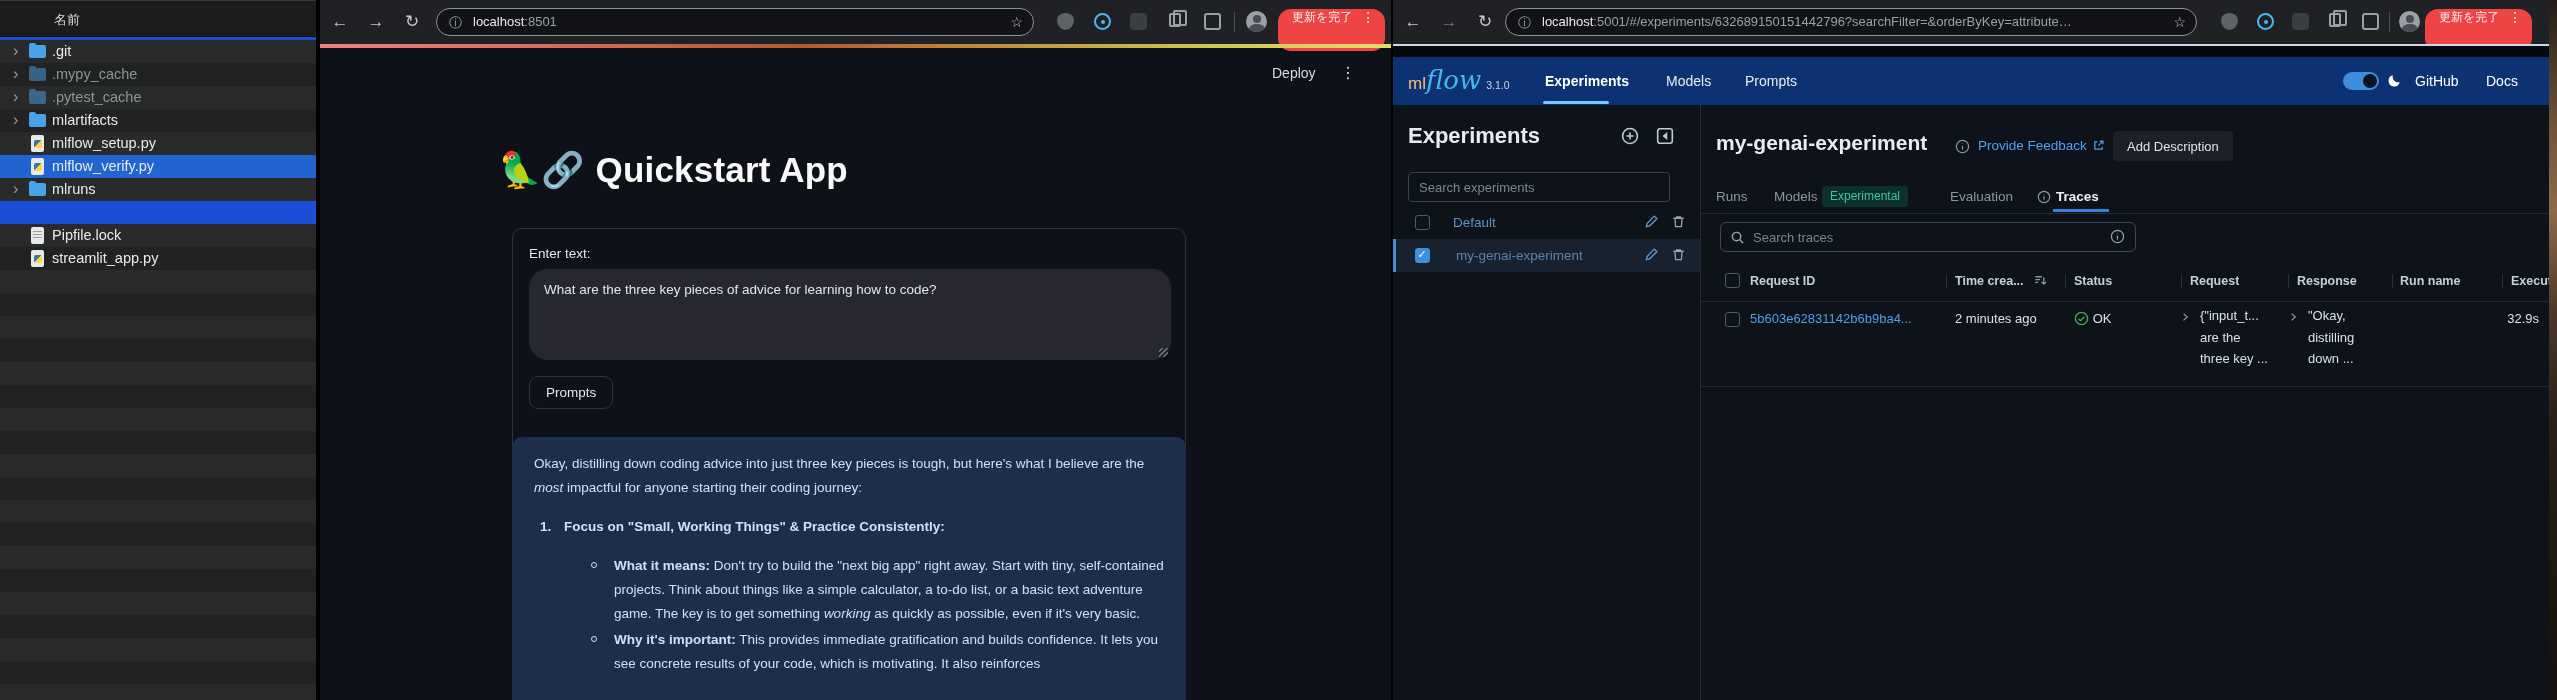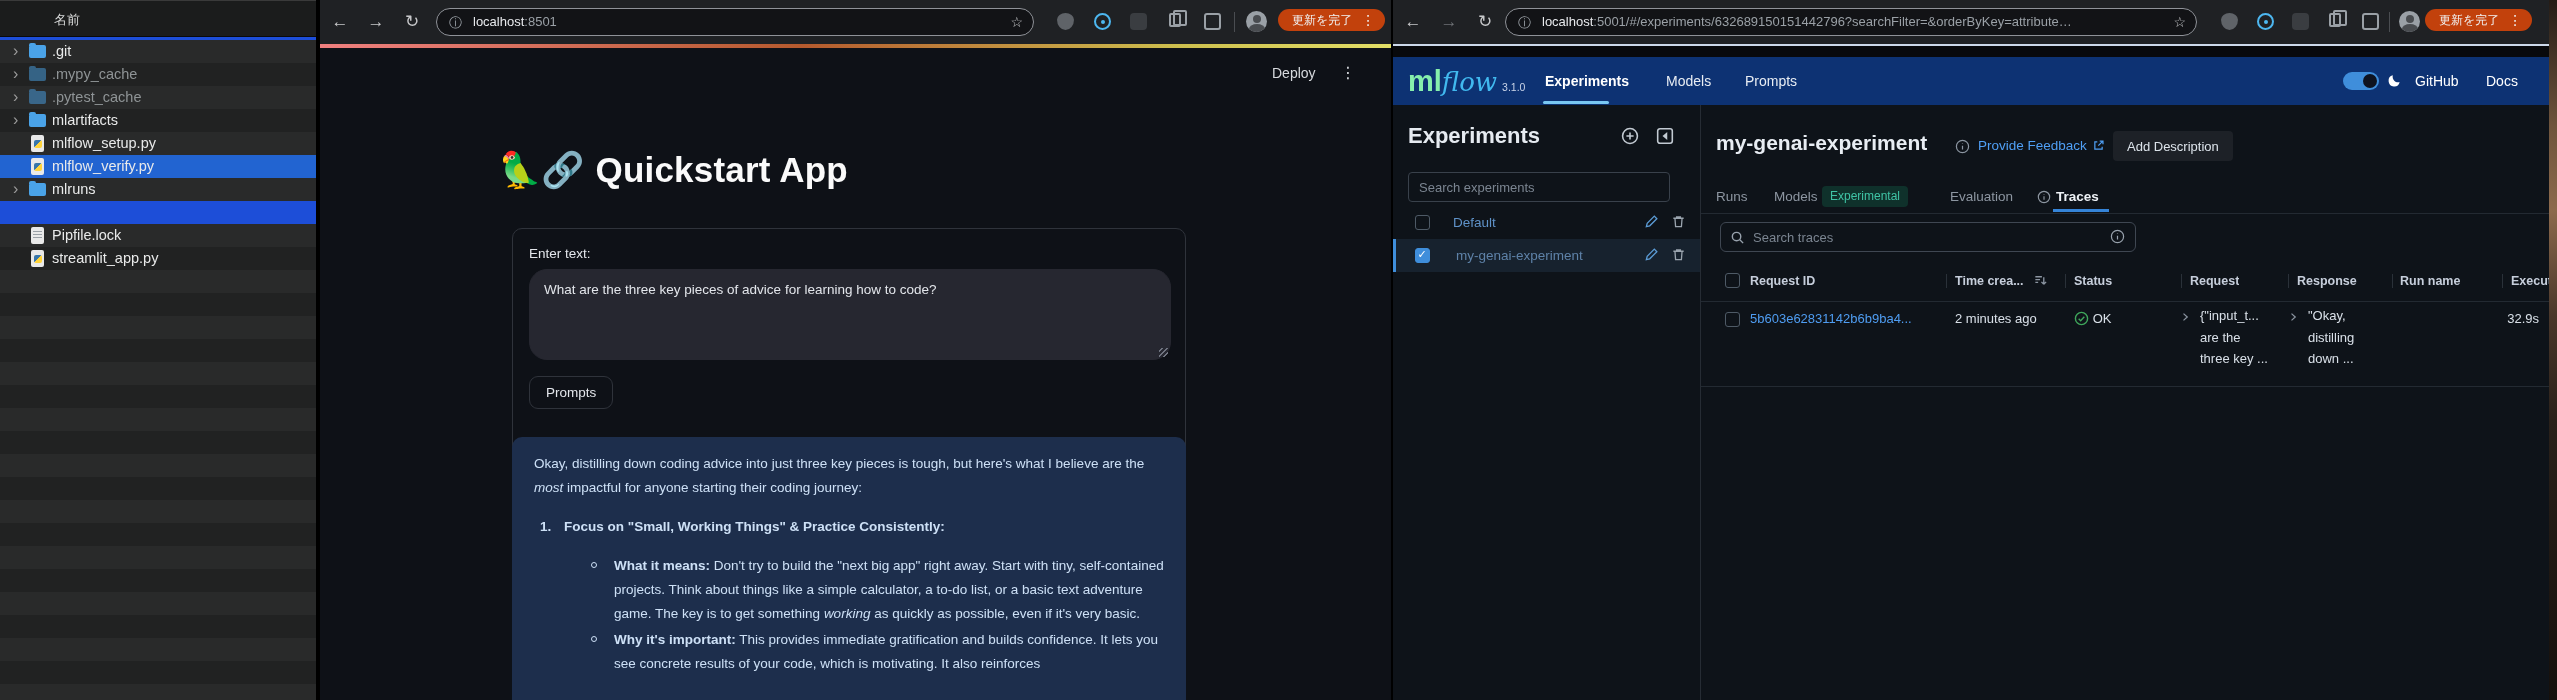--- a/index.html
+++ b/index.html
@@ -46,22 +46,22 @@
   .ic-atom { border:2px solid #4db7f0; border-radius:50%; }
   .ic-atom::after { content:""; position:absolute; left:4.5px; top:4.5px; width:4px; height:4px; background:#4db7f0; border-radius:50%; }
   .ic-dim { background:#3a3d41; border-radius:4px; }
   .ic-copy { border:2px solid #9aa0a6; border-radius:2px; width:12px; height:14px; }
   .ic-copy::after { content:""; position:absolute; left:2px; top:-5px; width:10px; height:12px; border:2px solid #9aa0a6; border-radius:2px; }
   .ic-puzzle { border:2px solid #9aa0a6; border-radius:3px; }
   .tb-sep { position:absolute; top:12px; width:1px; height:20px; background:#4a4d51; }
   .avatar { position:absolute; top:11px; width:21px; height:21px; border-radius:50%; background:#9aa0a6; overflow:hidden; }
   .avatar::before { content:""; position:absolute; left:6.5px; top:4px; width:8px; height:8px; border-radius:50%; background:#494c50; }
   .avatar::after { content:""; position:absolute; left:2.5px; top:13px; width:16px; height:10px; border-radius:50%; background:#494c50; }
-  .update-pill { position:absolute; top:9px; height:22px; border-radius:13px; background:#c2410c; color:#f1f3f4;
-    font-size:12px; display:flex; align-items:center; padding:0 10px 0 14px; gap:9px; white-space:nowrap; }
+  .update-pill { position:absolute; top:9px; height:42px; border-radius:13px; background:#ef4444; color:#f1f3f4;
+    font-size:12px; display:flex; align-items:flex-start; padding:0 10px 0 14px; gap:9px; white-space:nowrap; }
   .update-pill .kebab { font-size:14px; color:#f1f3f4; }
 
   
   .win-mid { left:320px; width:1071px; }
   .st-gradient { position:absolute; top:44px; left:0; right:0; height:4px;
     background:linear-gradient(90deg,#f08080,#b55a2e 45%,#cdbf4e 80%,#e3df67); }
   .st-deploy { position:absolute; top:62px; left:952px; font-size:14px; color:#d7dade; line-height:22px; }
   .st-kebab { position:absolute; top:62px; left:1020px; font-size:16px; color:#d7dade; line-height:22px; }
   .st-title { position:absolute; top:150px; left:178px; font-size:35px; font-weight:700; color:#fafafa; letter-spacing:.2px; }
   .st-form { position:absolute; top:228px; left:192px; width:674px; height:256px; border:1px solid #2f333b; border-radius:10px; }
@@ -81,21 +81,21 @@
   .oli .num { width:24px; font-weight:700; flex:none; }
   .subli { position:relative; margin-left:54px; padding-left:26px; margin-bottom:2px; }
   .subli .marker { position:absolute; left:3px; top:8px; width:6px; height:6px; border:1.5px solid #cde0f6; border-radius:50%; }
 
   
   .win-right { left:1393px; width:1156px; background:#0e1319; }
   .ml-focusline { position:absolute; top:44px; left:0; right:0; height:2px; background:#ccd8ea; }
   .ml-gap { position:absolute; top:46px; left:0; right:0; height:11px; background:#08090c; }
   .ml-header { position:absolute; top:57px; left:0; right:0; height:48px; background:#0d3273; }
   .ml-logo { position:absolute; left:15px; top:8px; }
-  .ml-logo .ml { font-size:29px; font-weight:700; color:#86efac; }
+  .ml-logo .ml { font-size:17px; font-weight:400; color:#fdba74; }
   .ml-logo .flow { font-size:26px; font-style:italic; font-family:"DejaVu Serif",serif; color:#41b9ef; }
   .ml-logo .ver { font-size:10.5px; color:#c9d4e8; margin-left:5px; }
   .ml-nav { position:absolute; top:0; height:48px; line-height:48px; font-size:14px; color:#e8edf3; }
   .ml-nav.active { font-weight:700; color:#fff; }
   .ml-nav-underline { position:absolute; left:150px; top:44px; width:66px; height:3px; background:#79c7f2; border-radius:2px; }
   .ml-toggle { position:absolute; left:950px; top:15px; width:36px; height:18px; border-radius:9px; background:#3f8edb; }
   .ml-toggle::after { content:""; position:absolute; right:2px; top:2px; width:14px; height:14px; border-radius:50%; background:#0e1320; }
   .ml-moon { position:absolute; left:994px; top:16px; }
   .ml-hlink { position:absolute; top:0; height:48px; line-height:48px; font-size:14px; color:#fff; }
 

